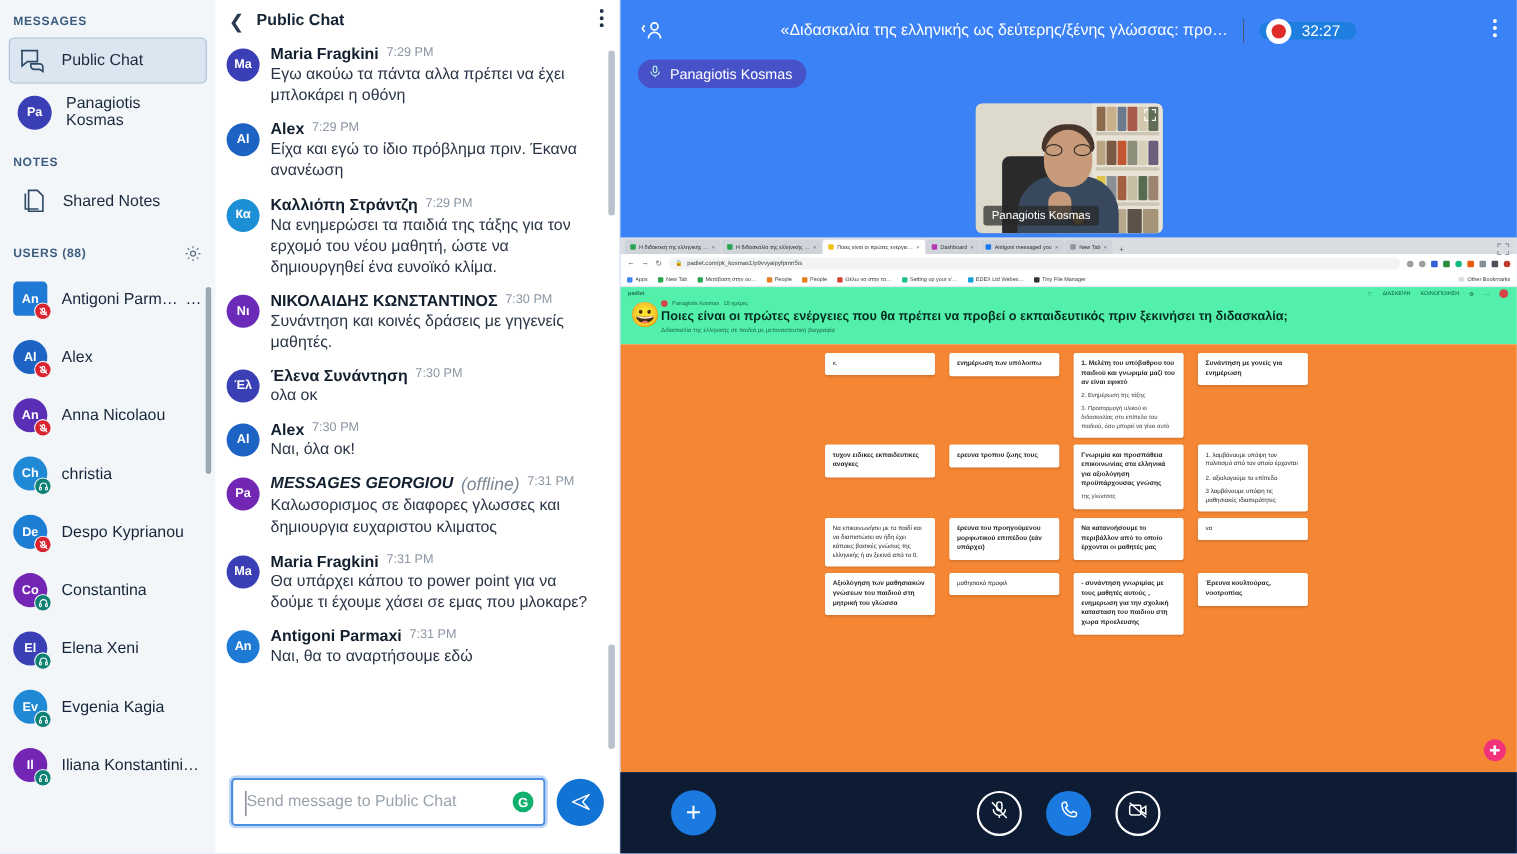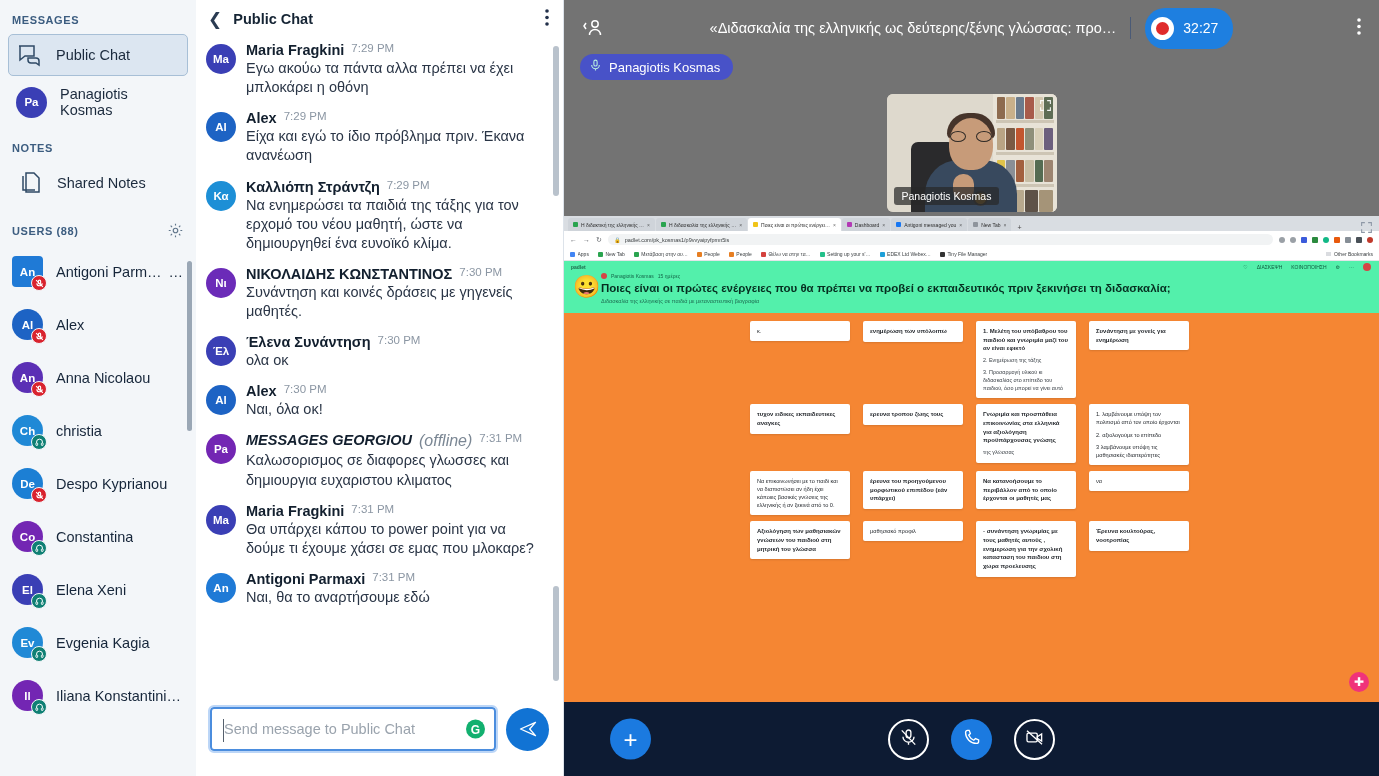--- a/index.html
+++ b/index.html
@@ -124,37 +124,37 @@
     display: flex; align-items: center; justify-content: center;
     color: #fff; font-size: 12px; font-weight: 700;
   }
   .sendbtn {
     width: 43px; height: 43px; border-radius: 50%; background: #1173d4;
     display: flex; align-items: center; justify-content: center; flex: none;
   }
 
   
   .meet {
-    flex: 1; height: 776px; background: #737373; position: relative;
+    flex: 1; height: 776px; background: #3b82f6; position: relative;
     display: flex; flex-direction: column;
   }
   .topbar {
     height: 56px; flex: none; display: flex; align-items: center;
     padding: 0 18px; color: #fff; position: relative;
   }
   .user-ico { width: 24px; height: 24px; }
   .meet-title {
     position: absolute; left: 0; right: 0; margin: 0 auto; width: 640px;
     text-align: center; font-size: 14.5px; color: #fff;
     display: flex; align-items: center; justify-content: center; gap: 14px;
   }
   .meet-title .t { white-space: nowrap; overflow: hidden; text-overflow: ellipsis; max-width: 430px; }
   .divider-v { width: 1px; height: 22px; background: #4a5a76; }
   .rec {
-    background: #1e7fe0; border-radius: 20px; height: 41px;
+    background: #1e7fe0; border-radius: 20px; height: 16px;
     display: flex; align-items: center; gap: 9px; padding: 0 15px 0 6px;
   }
   .rec .dot-wrap {
     width: 23px; height: 23px; border-radius: 50%; background: #fff;
     display: flex; align-items: center; justify-content: center;
   }
   .rec .dot { width: 13px; height: 13px; border-radius: 50%; background: #e02b2b; }
   .rec .tm { font-size: 14px; color: #fff; }
   .top-dots { margin-left: auto; color: #fff; }
   .talker {
@@ -494,21 +494,21 @@
             <span class="av" style="background: rgb(29, 99, 196);">Al</span>
             <div class="body">
               <div class="mhead">
                 <span class="mname">Alex</span>
                 <span class="mtime">7:29 PM</span>
               </div>
               <div class="mtext">Είχα και εγώ το ίδιο πρόβλημα πριν. Έκανα ανανέωση</div>
             </div>
           </div>
           <div class="msg">
-            <span class="av" style="background: rgb(29, 143, 214);">Κα</span>
+            <span class="av" style="background: rgb(29, 143, 214); font-family: Liberation Mono, monospace;">Κα</span>
             <div class="body">
               <div class="mhead">
                 <span class="mname">Καλλιόπη Στράντζη</span>
                 <span class="mtime">7:29 PM</span>
               </div>
               <div class="mtext">Να ενημερώσει τα παιδιά της τάξης για τον ερχομό του νέου μαθητή, ώστε να δημιουργηθεί ένα ευνοϊκό κλίμα.</div>
             </div>
           </div>
           <div class="msg">
             <span class="av" style="background: rgb(107, 43, 184);">Νι</span>

